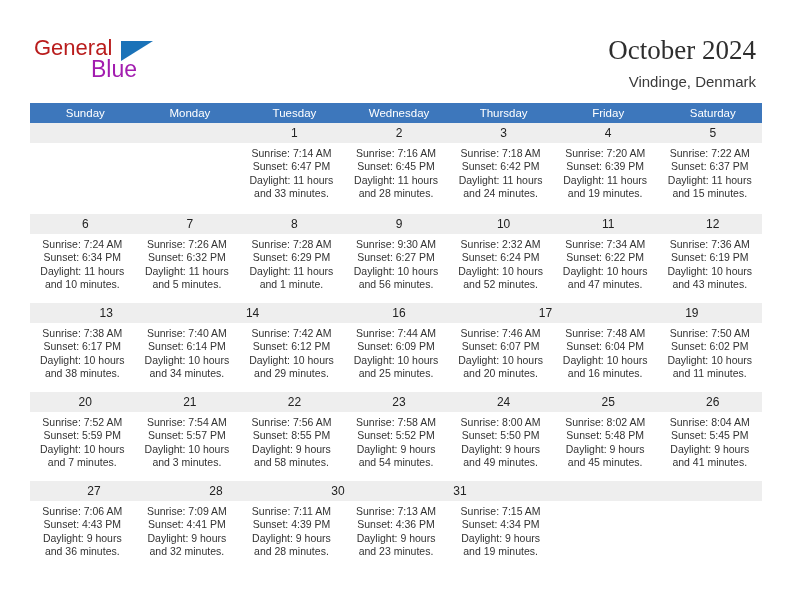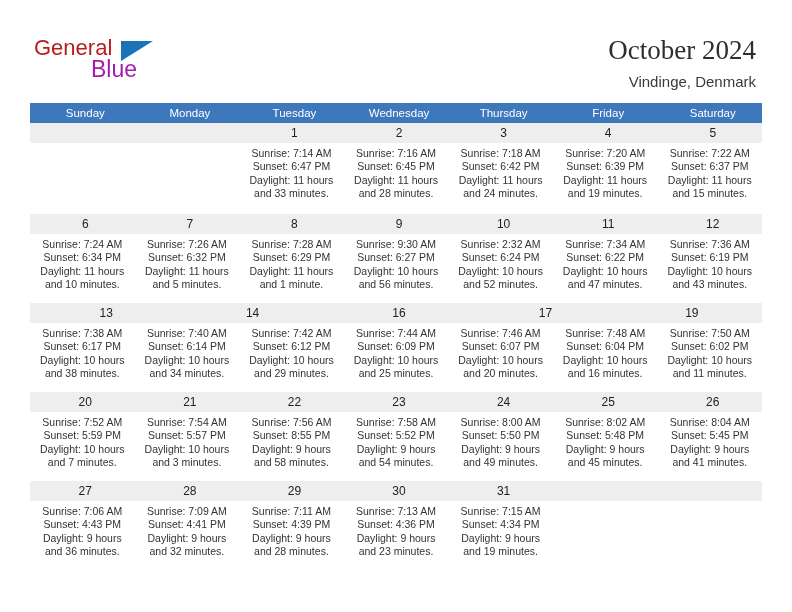--- a/index.html
+++ b/index.html
@@ -373,21 +373,20 @@
               <div class="info-line">Sunset: 5:45 PM</div>
               <div class="info-line">Daylight: 9 hours</div>
               <div class="info-line">and 41 minutes.</div>
             </div>
           </div>
         </div>
         <div class="week">
           <div class="week-dates">
             <div class="date-cell">27</div>
             <div class="date-cell">28</div>
-            <div class="date-cell">29</div>
             <div class="date-cell">30</div>
             <div class="date-cell">31</div>
             <div class="date-cell"></div>
             <div class="date-cell"></div>
           </div>
           <div class="week-bodies">
             <div class="body-cell">
               <div class="info-line">Sunrise: 7:06 AM</div>
               <div class="info-line">Sunset: 4:43 PM</div>
               <div class="info-line">Daylight: 9 hours</div>

